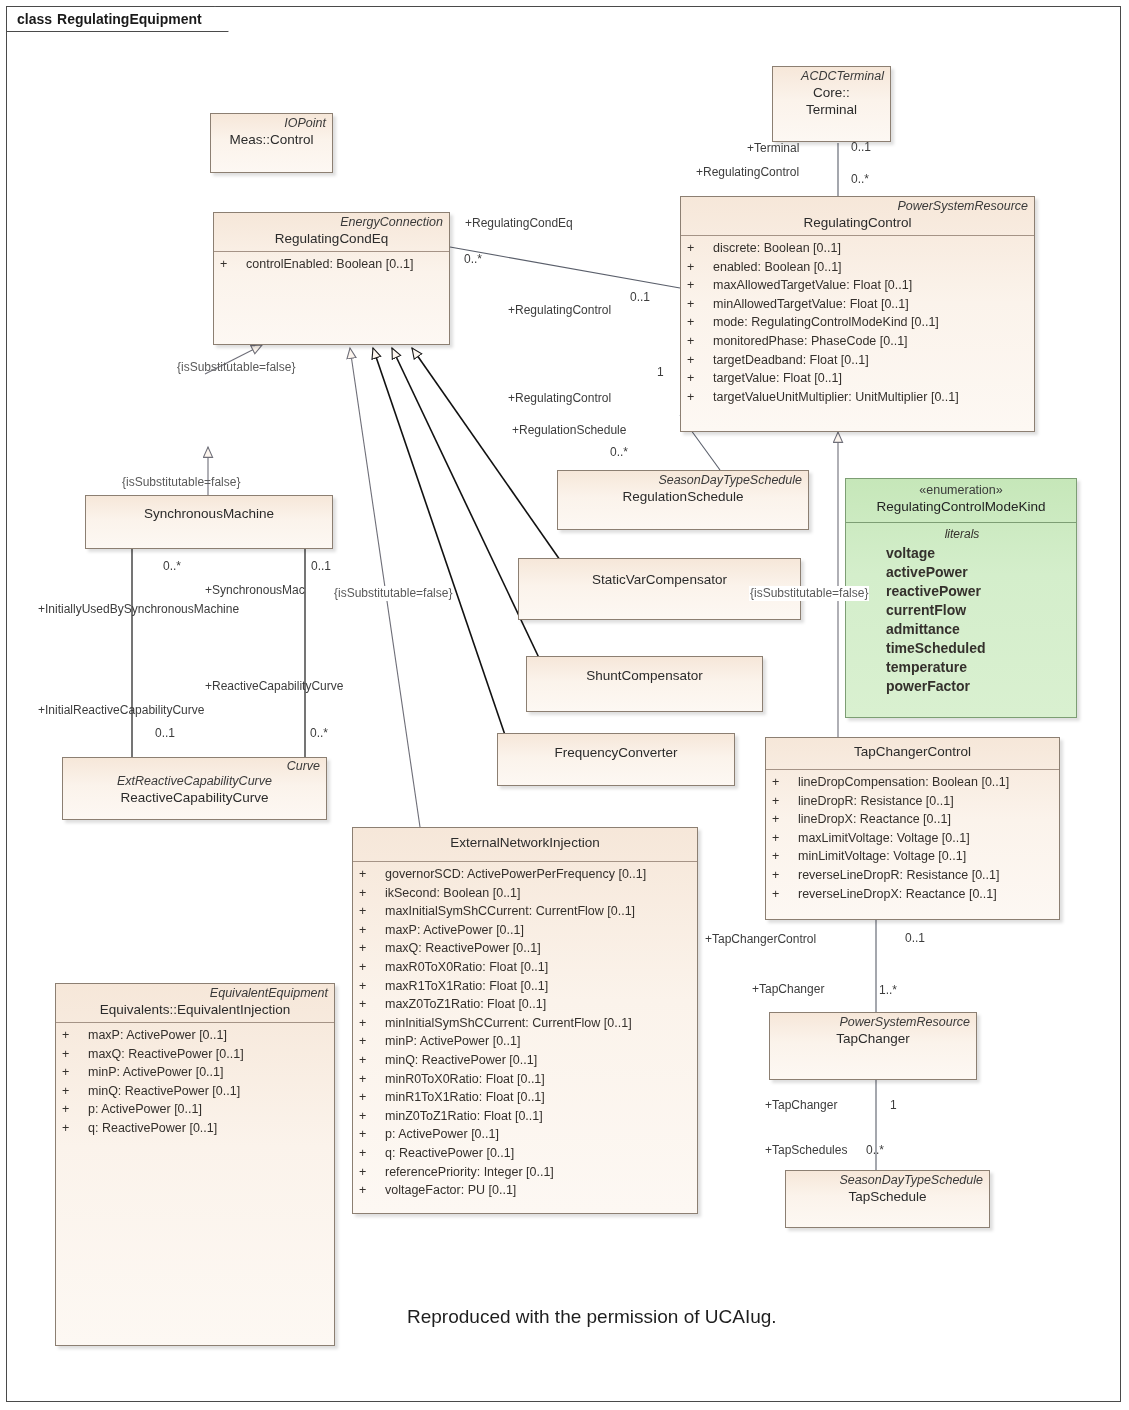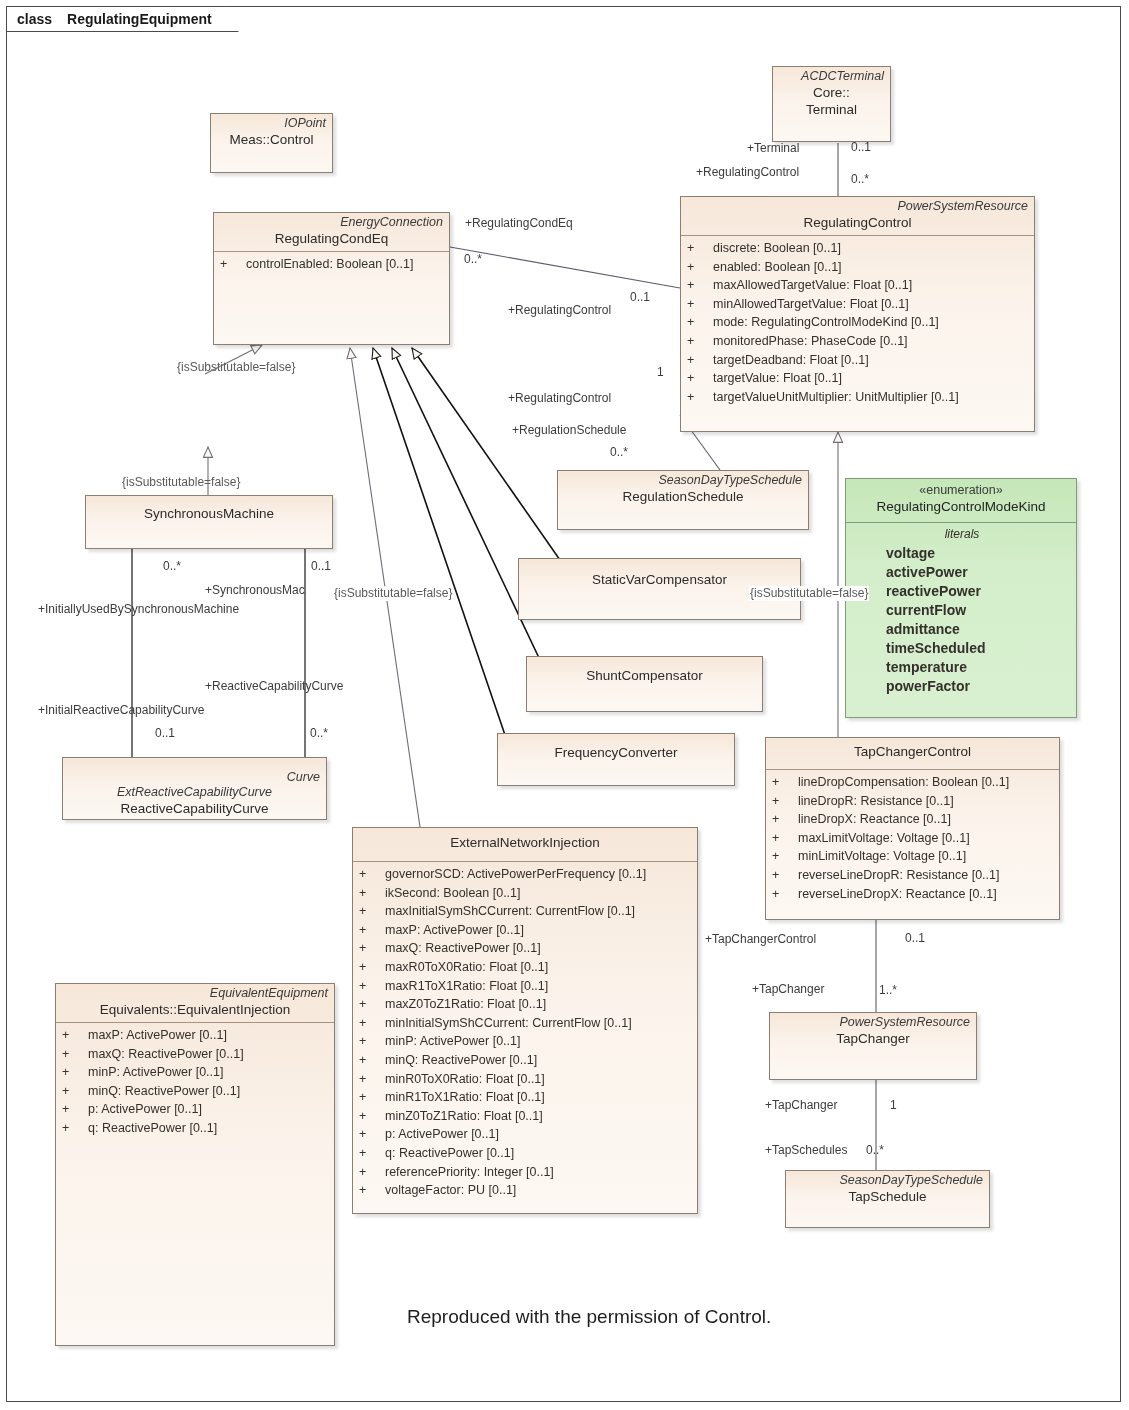--- a/index.html
+++ b/index.html
@@ -5,21 +5,21 @@
 <style>
   html,body{margin:0;padding:0;background:#ffffff;}
   body{font-family:"Liberation Sans",sans-serif;}
   #canvas{position:relative;width:1129px;height:1410px;background:#ffffff;overflow:hidden;}
 
   
   .frame{position:absolute;left:6px;top:6px;width:1115px;height:1396px;border:1px solid #4a4a4a;box-sizing:border-box;}
   .frame-tab{position:absolute;left:6px;top:6px;height:26px;background:#ffffff;border:1px solid #4a4a4a;box-sizing:border-box;
              display:flex;align-items:center;padding:0 26px 0 10px;font-size:14px;font-weight:bold;color:#1a1a1a;
              clip-path:polygon(0 0, calc(100% - 14px) 0, 100% 100%, 0 100%);}
-  .frame-tab .kw{font-weight:bold;margin-right:15px;}
+  .frame-tab .kw{font-weight:bold;margin-right:5px;}
 
   
   .cls{position:absolute;box-sizing:border-box;border:1px solid #8c7f72;
        background:linear-gradient(to bottom,#f6e7d9 0%,#fbf3eb 45%,#fdf8f3 100%);
        box-shadow:3px 3px 3px rgba(0,0,0,0.13);}
   .cls .hdr{padding:2px 6px 4px 6px;}
   .cls .stereo{font-style:italic;font-size:12.5px;color:#3a3a3a;text-align:right;line-height:15px;white-space:nowrap;}
   .cls .nm{font-weight:normal;font-size:13.5px;color:#2b2b2b;text-align:center;line-height:17px;white-space:nowrap;}
   .cls .sep{height:1px;background:#a59386;margin:0;}
   .cls .attrs{padding:3px 4px 4px 6px;}
@@ -167,21 +167,21 @@
   </div>
 
 
   <div class="cls" style="left:85px;top:495px;width:248px;height:54px;">
     <div class="hdr" style="padding-top:9px;">
       <div class="nm">SynchronousMachine</div>
     </div>
   </div>
 
   <div class="cls" style="left:62px;top:757px;width:265px;height:63px;">
-    <div class="hdr" style="padding-top:12px;">
+    <div class="hdr" style="padding-top:1px;">
       <div class="stereo">Curve</div>
       <div class="stereo" style="text-align:center;">ExtReactiveCapabilityCurve</div>
       <div class="nm">ReactiveCapabilityCurve</div>
     </div>
   </div>
 
   <div class="cls" style="left:557px;top:470px;width:252px;height:60px;">
     <div class="hdr">
       <div class="stereo">SeasonDayTypeSchedule</div>
       <div class="nm">RegulationSchedule</div>
@@ -423,15 +423,15 @@
 
   <div class="lbl" style="left:705px;top:932px;">+TapChangerControl</div>
   <div class="lbl" style="left:905px;top:931px;">0..1</div>
   <div class="lbl" style="left:752px;top:982px;">+TapChanger</div>
   <div class="lbl" style="left:879px;top:983px;">1..*</div>
   <div class="lbl" style="left:765px;top:1098px;">+TapChanger</div>
   <div class="lbl" style="left:890px;top:1098px;">1</div>
   <div class="lbl" style="left:765px;top:1143px;">+TapSchedules</div>
   <div class="lbl" style="left:866px;top:1143px;">0..*</div>
 
-  <div class="caption" style="left:407px;top:1306px;">Reproduced with the permission of Control.</div>
+  <div class="caption" style="left:407px;top:1306px;">Reproduced with the permission of UCAIug.</div>
 
 </div>
 
 </body></html>

